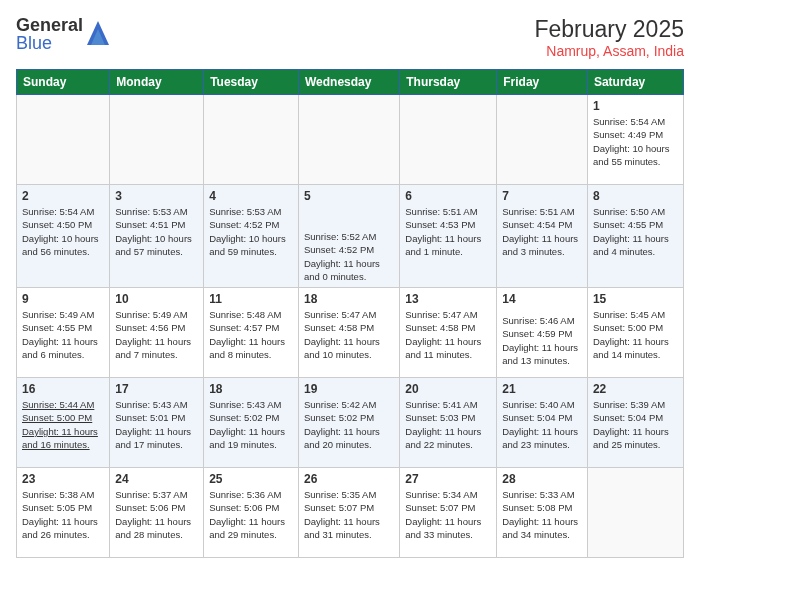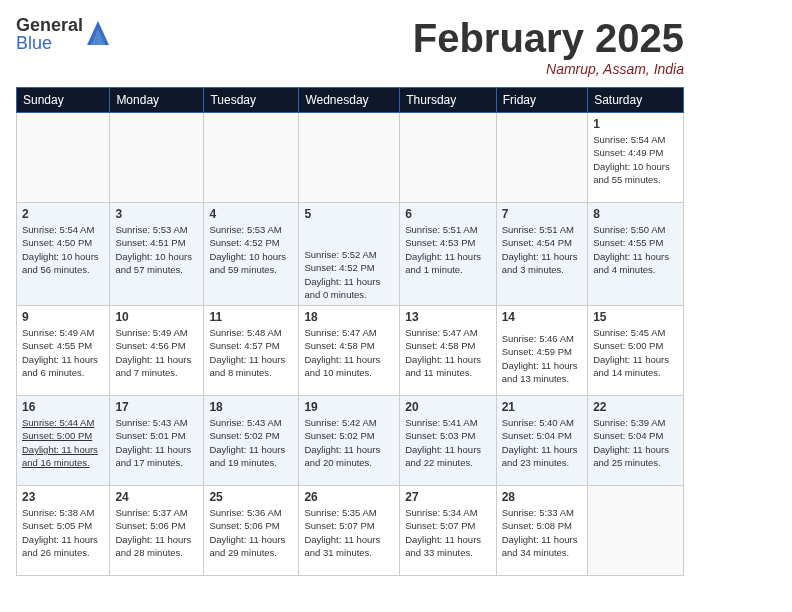--- a/index.html
+++ b/index.html
@@ -28,39 +28,38 @@
     }
     .logo-text {
       display: flex;
       flex-direction: column;
       line-height: 1;
     }
     .title-section {
       text-align: right;
     }
     .month-title {
-      font-size: 40px;
-      font-weight: bold;
+      font-size: 23px;
+      font-weight: normal;
       color: #333;
     }
     .location {
       font-size: 14px;
-      color: #7f1d1d;
-      font-style: italic;
+      color: #ef4444;
     }
     .calendar {
       width: 100%;
       border-collapse: collapse;
       border: 1px solid #ccc;
     }
     .calendar th {
-      background-color: #0f172a;
+      background-color: #15803d;
       color: #fff;
       font-size: 12px;
-      font-weight: normal;
+      font-weight: bold;
       padding: 5px 6px;
       text-align: left;
       border: 1px solid #3060b0;
     }
     .calendar td {
       vertical-align: top;
       border: 1px solid #ccc;
       padding: 4px 5px;
       width: 113px;
       height: 90px;

